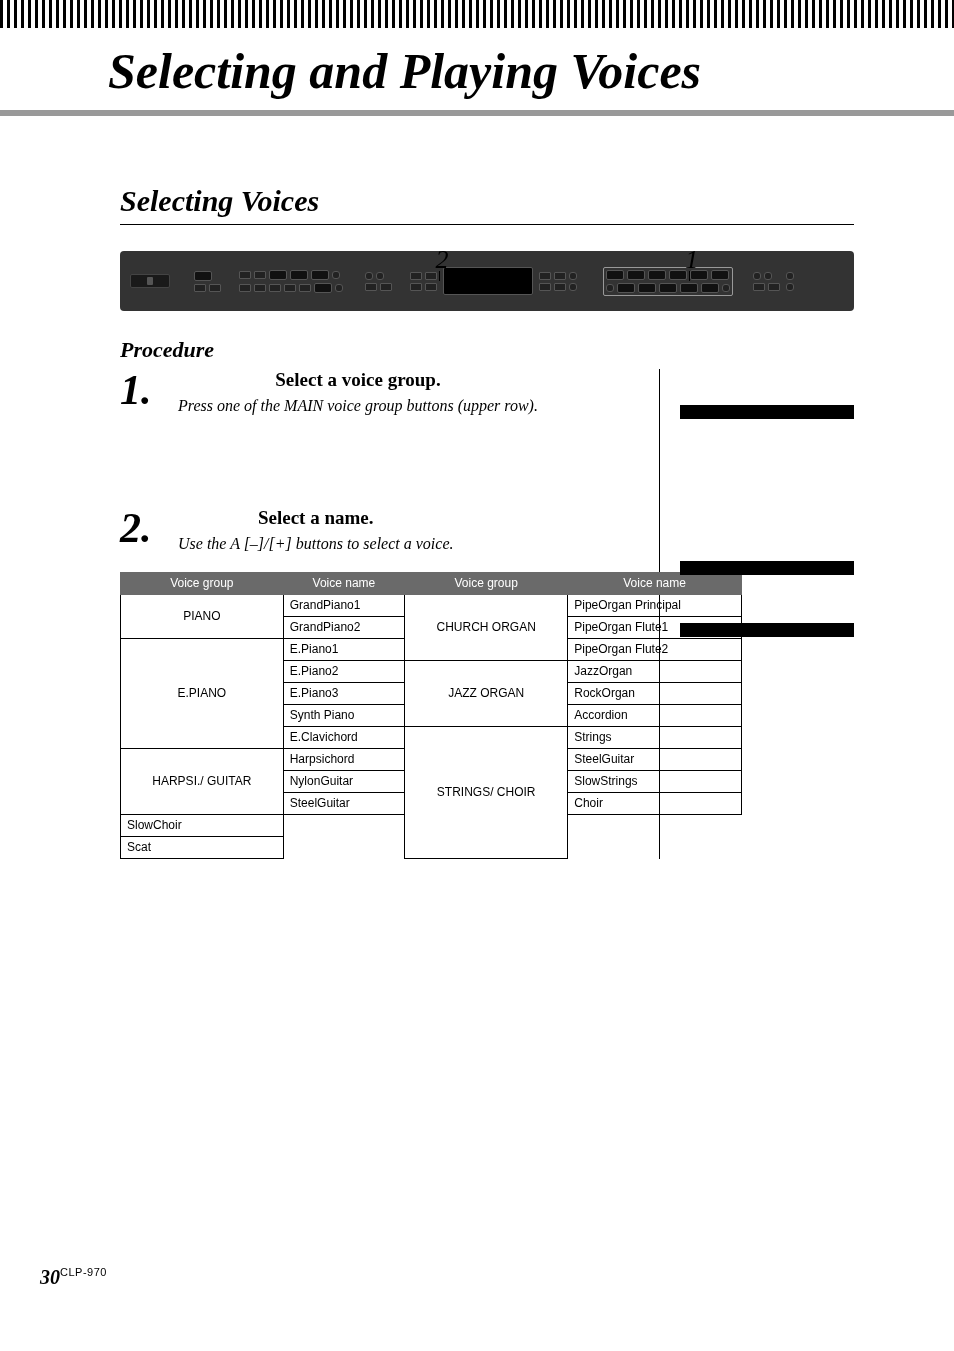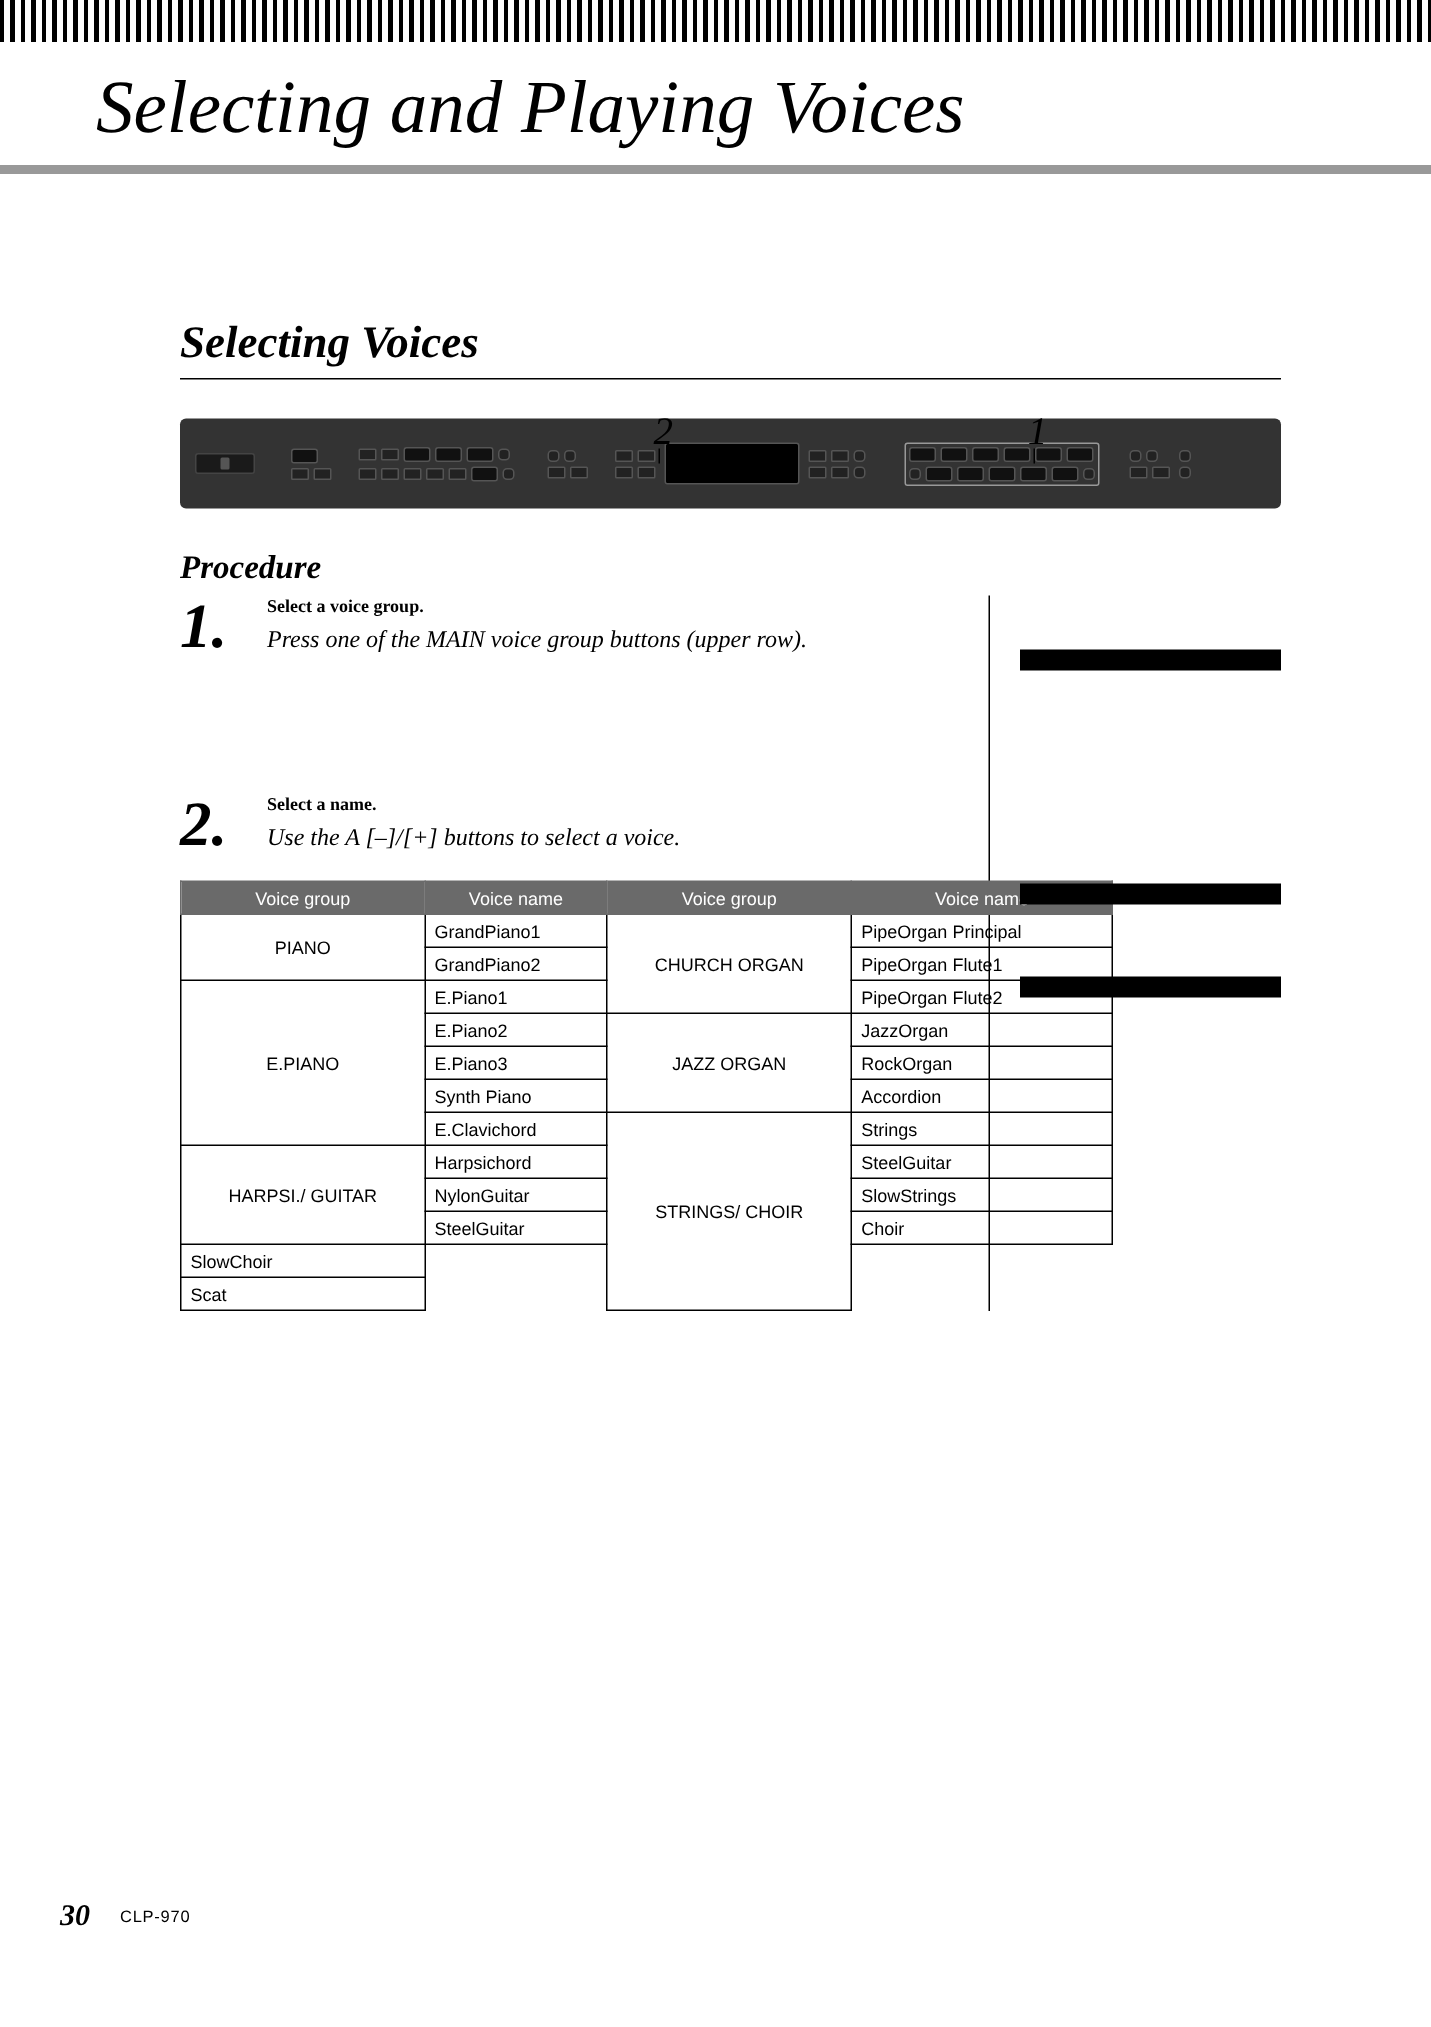--- a/index.html
+++ b/index.html
@@ -8,24 +8,24 @@
     font-family: "Times New Roman", serif;
     background: #fff; color: #000;
     position: relative;
   }
   .barcode {
     height: 28px;
     background: repeating-linear-gradient(90deg,#000 0 3px,#fff 3px 7px);
     margin-bottom: 8px;
   }
   .page-title {
-    font-size: 50px; font-style: italic; font-weight: normal;
-    padding: 6px 40px 10px 64px;
+    font-size: 50px; font-style: italic; font-weight: bold;
+    padding: 6px 40px 10px 108px;
     border-bottom: 6px solid #999;
-    margin-bottom: 96px;
+    margin-bottom: 68px;
   }
   .content { padding: 0 100px 0 120px; }
   .section-title {
     font-size: 30px; font-style: italic; font-weight: bold;
     border-bottom: 1px solid #000;
     padding-bottom: 6px; 
   }
   .panel-wrap { position: relative; margin-bottom: 26px; }
   .panel-wrap .num {
     position: absolute; top: -6px;
@@ -54,21 +54,21 @@
   .procedure-title {
     font-size: 22px; font-style: italic; font-weight: bold;
     margin-bottom: 6px;
   }
   .two-col { display: flex; }
   .main-col { width: 540px; padding-right: 20px; border-right: 1px solid #000; }
   .side-col { flex:1; padding-left: 20px; }
 
   .step { display: flex; margin-bottom: 34px; gap: 14px; }
   .step-num { font-size: 42px; font-style: italic; font-family: serif; font-weight: bold; line-height:1; min-width:44px;}
-  .step-body .bold { font-weight: bold; font-size: 12px; margin-bottom:4px;}
+  .step-body .bold { font-weight: bold; font-size: 19px; margin-bottom:4px;text-align:center;}
   .step-body .ital { font-style: italic; font-size: 16px; line-height:1.4;text-align:right;}
   .step2 { margin-top: 90px; margin-bottom: 16px;}
 
   table.voice-table {
     width: 622px; border-collapse: collapse; font-size: 12px;
     font-family: Arial, sans-serif;
   }
   table.voice-table th {
     background: #6a6a6a; color:#fff; font-weight: normal;
     border: 1px solid #6a6a6a; height: 22px;
@@ -82,21 +82,21 @@
   }
 
   .side-bar { width: 100%; height: 14px; background:#000; margin-bottom: 8px;}
   .side-block { margin-bottom: 16px; }
   .side-block.b1 { margin-top: 36px; }
   .side-block.b2 { margin-top: 142px; }
   .side-block.b3 { margin-top: 48px; }
 
   .footer {
     position: absolute; bottom: 62px; left: 40px;
-    display: flex; align-items: center; gap: 20px;
+    display: flex; align-items: flex-start; gap: 0;
   }
   .footer .pn { font-size: 20px; font-style: italic; font-weight: bold;}
   .footer .model { font-size: 11px; font-family: Arial, sans-serif; letter-spacing:0.5px;}
 </style>
 </head>
 <body>
 
 <div class="barcode"></div>
 
 <div class="page-title">Selecting and Playing Voices</div>

